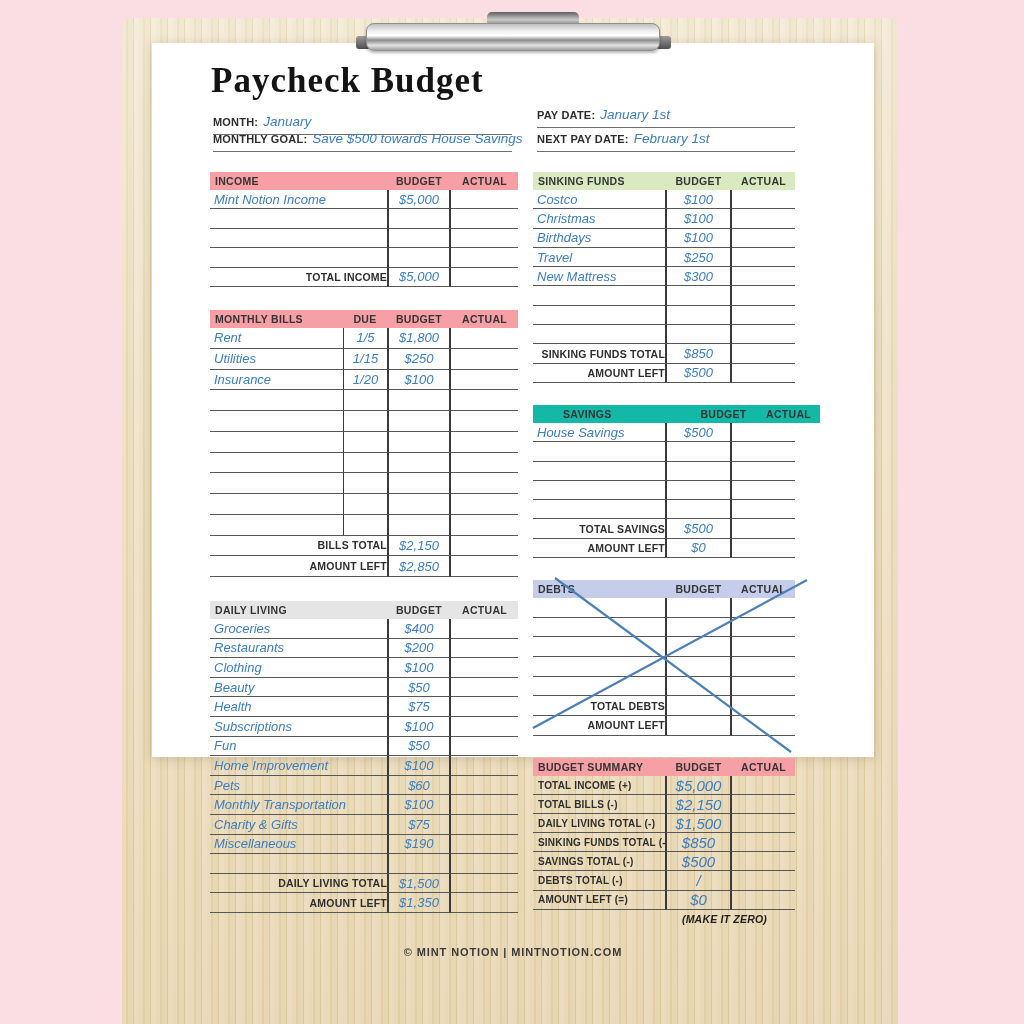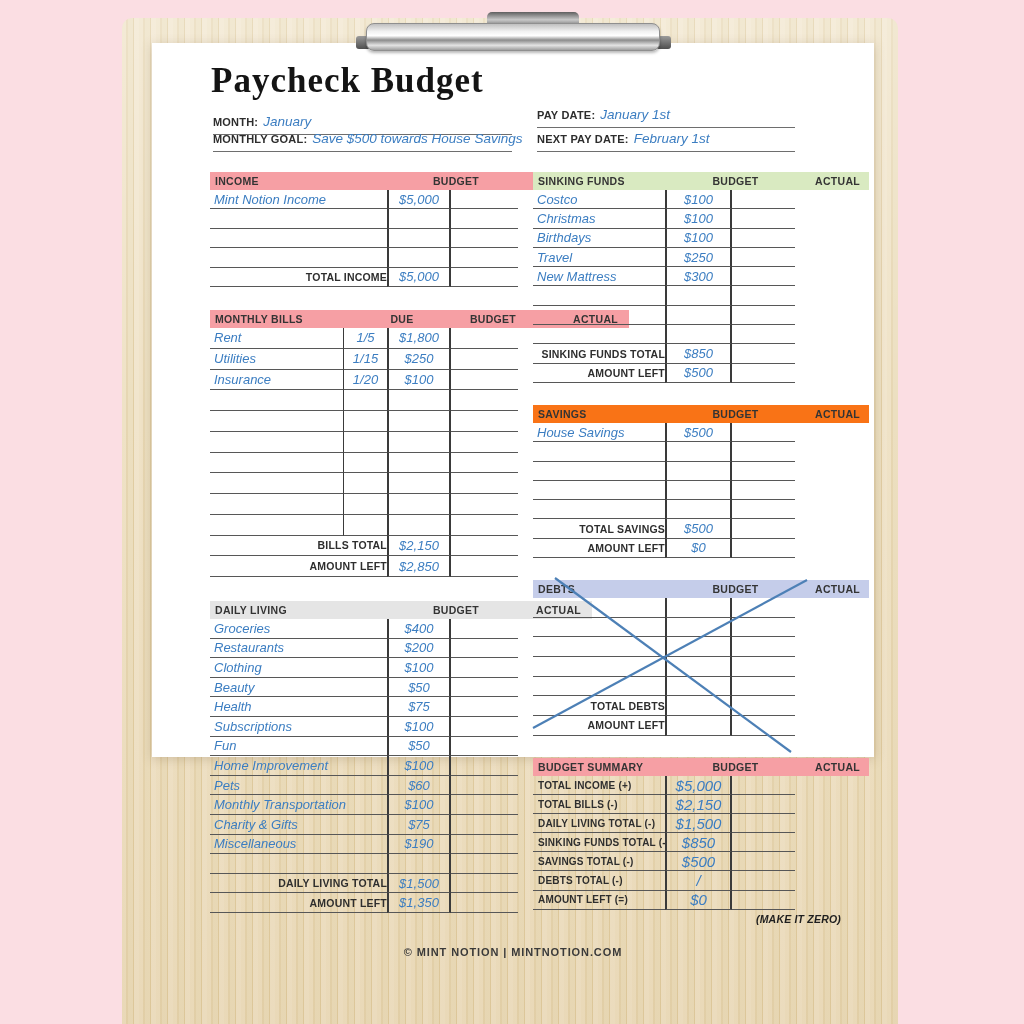--- a/index.html
+++ b/index.html
@@ -65,21 +65,21 @@
   .section-income{left:58px;top:129px;--rh:19.4px;}
   .section-monthly-bills{left:58px;top:267px;--rh:20.75px;}
   .section-daily-living{left:58px;top:558px;--rh:19.6px;}
   .section-sinking-funds{left:381px;top:129px;--rh:19.3px;}
   .section-savings{left:381px;top:362px;--rh:19.3px;}
   .section-debts{left:381px;top:537px;--rh:19.7px;}
   .section-budget-summary{left:381px;top:715px;--rh:19.1px;}
   .cols-left{display:grid;grid-template-columns:177px 64px 67px;}
   .cols-bills{display:grid;grid-template-columns:133px 44px 64px 67px;}
   .cols-right{display:grid;grid-template-columns:132px 67px 63px;}
-  .band{height:18px;align-items:center;gap:37px;}
+  .band{height:18px;align-items:center;}
   .b-title{font-size:10.5px;font-weight:bold;letter-spacing:.3px;color:#343434;padding-left:5px;white-space:nowrap;}
   .b-col{font-size:10.5px;font-weight:bold;letter-spacing:.3px;color:#343434;text-align:center;}
   .row{height:var(--rh);}
   .cell{border-bottom:1.5px solid #575757;display:flex;align-items:center;box-sizing:border-box;overflow:hidden;}
   .c-due{border-left:1.5px solid #3a3a3a;justify-content:center;}
   .c-budget{border-left:2px solid #3a3a3a;border-right:2px solid #3a3a3a;justify-content:center;}
   .hw{font-style:italic;color:#3b7dc1;font-size:13px;line-height:1;white-space:nowrap;}
   .hw-label{padding-left:4px;}
   .tot-label{justify-content:flex-end;font-size:10.5px;font-weight:bold;color:#2e2e2e;letter-spacing:.2px;white-space:nowrap;}
   .sum-label{padding-left:5px;font-size:10px;font-weight:bold;color:#2e2e2e;letter-spacing:.2px;white-space:nowrap;}
@@ -365,21 +365,21 @@
           <div class="cell c-budget hw">$850</div>
           <div class="cell c-actual"></div>
         </div>
         <div class="row cols-right">
           <div class="cell c-label tot-label">AMOUNT LEFT</div>
           <div class="cell c-budget hw">$500</div>
           <div class="cell c-actual"></div>
         </div>
       </div>
       <div class="section section-savings">
-        <div class="band cols-right" style="background: #f97316;">
+        <div class="band cols-right" style="background: #14b8a6; padding-left: 25px;">
           <span class="b-title">SAVINGS</span>
           <span class="b-col">BUDGET</span>
           <span class="b-col">ACTUAL</span>
         </div>
         <div class="row cols-right">
           <div class="cell c-label hw hw-label">House Savings</div>
           <div class="cell c-budget hw">$500</div>
           <div class="cell c-actual"></div>
         </div>
         <div class="row cols-right">

